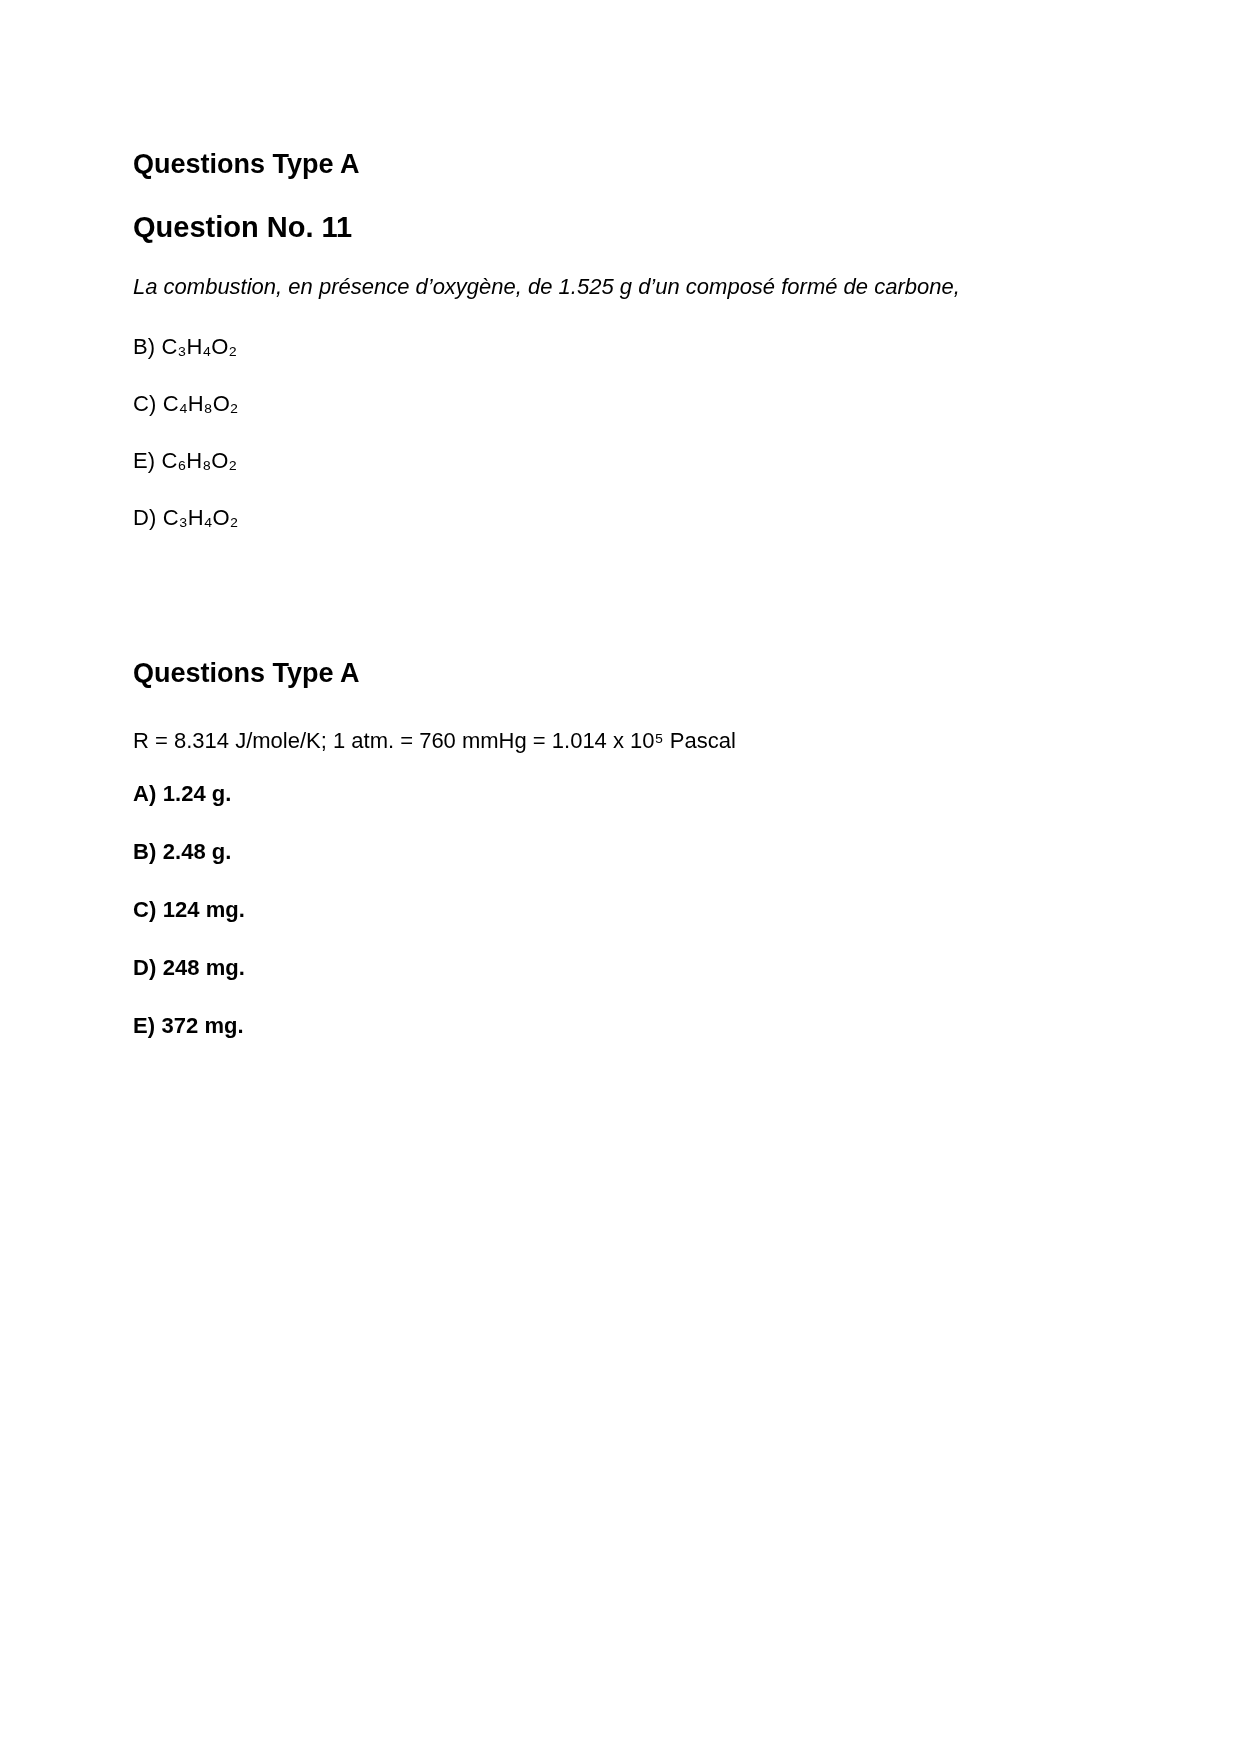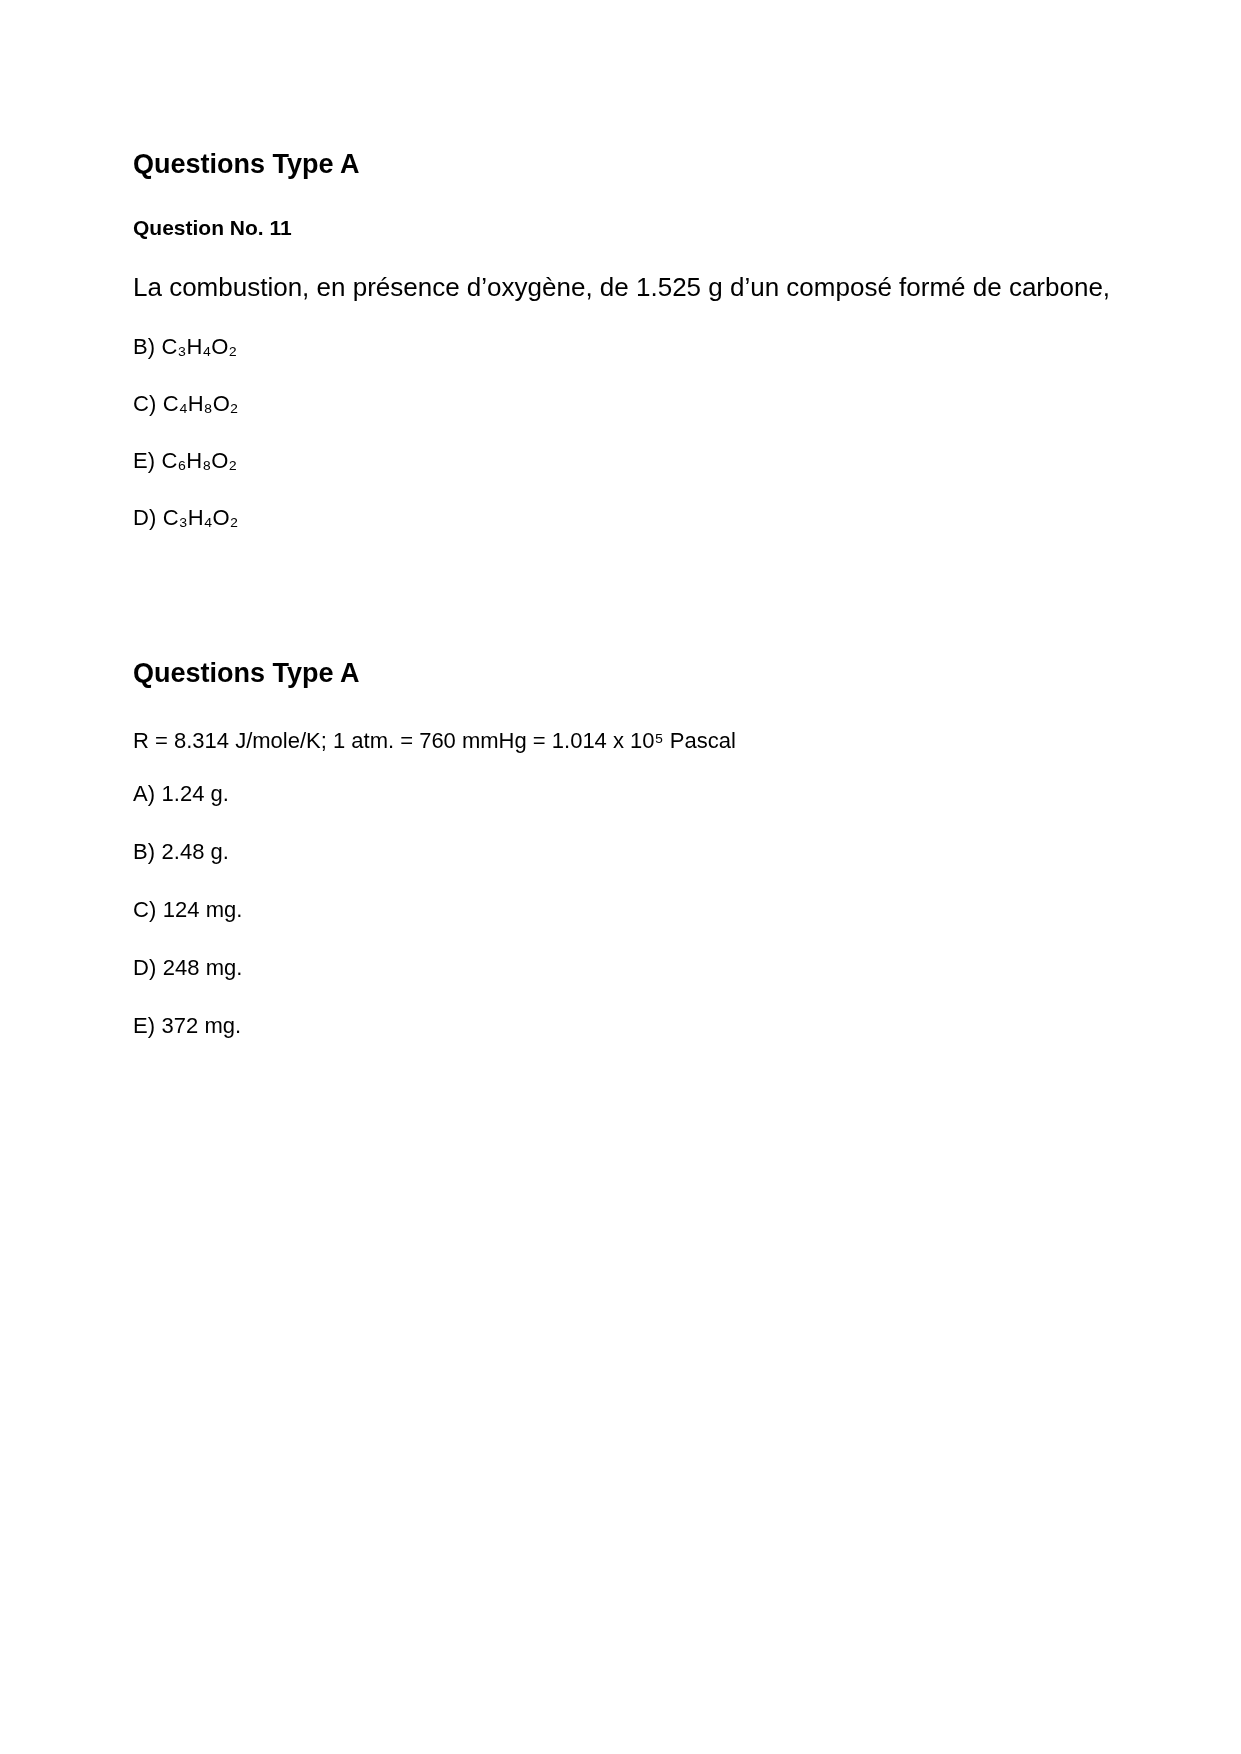--- a/index.html
+++ b/index.html
@@ -21,53 +21,55 @@
   .type-heading {
     font-size: 27px;
     font-weight: bold;
     line-height: 32px;
     margin: 0 0 34px 0;
   }
   .qsection-2 .type-heading {
     margin-bottom: 35px;
   }
   .q-label {
-    font-size: 21px;
+    font-size: 29px;
     font-weight: bold;
     line-height: 27px;
     margin: 0 0 29px 0;
   }
   .qsection-2 .q-label {
     margin-bottom: 31px;
   }
   .q-text {
     margin: 0 0 26px 0;
   }
   .q-line {
-    font-size: 26px;
+    font-size: 22px;
     line-height: 34px;
     white-space: nowrap;
+    font-style: italic;
   }
   .constants-line {
     font-size: 22px;
     line-height: 33px;
     margin: 0 0 20px 0;
     white-space: nowrap;
   }
   .options {
     margin: 0;
   }
   .option {
     font-size: 22px;
     line-height: 33px;
     margin: 0 0 24px 0;
     white-space: nowrap;
   }
   .qsection-2 .option {
     margin-bottom: 25px;
+    font-weight: bold;
   }
   .opt-label {
     margin-right: 0.3em;
   }
   .qsection-2 {
     margin-top: 123px;
   }
 </style>
 </head>
 <body>

